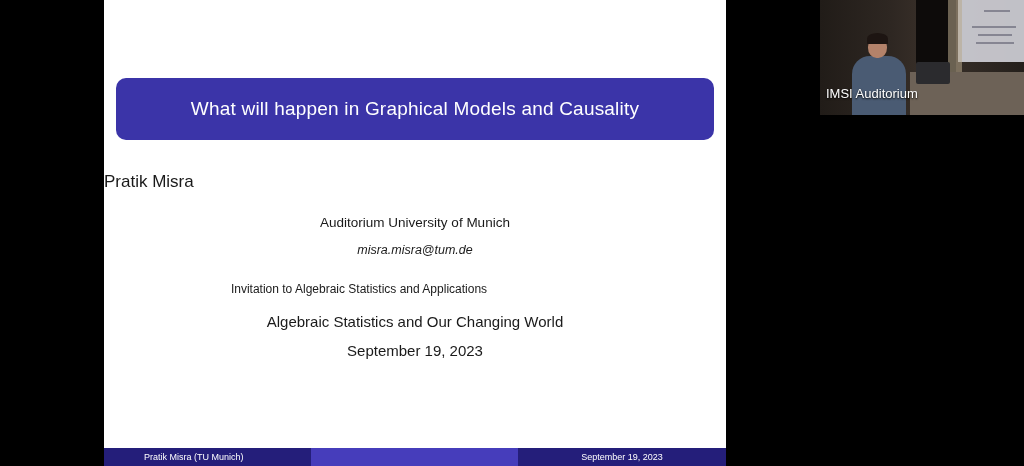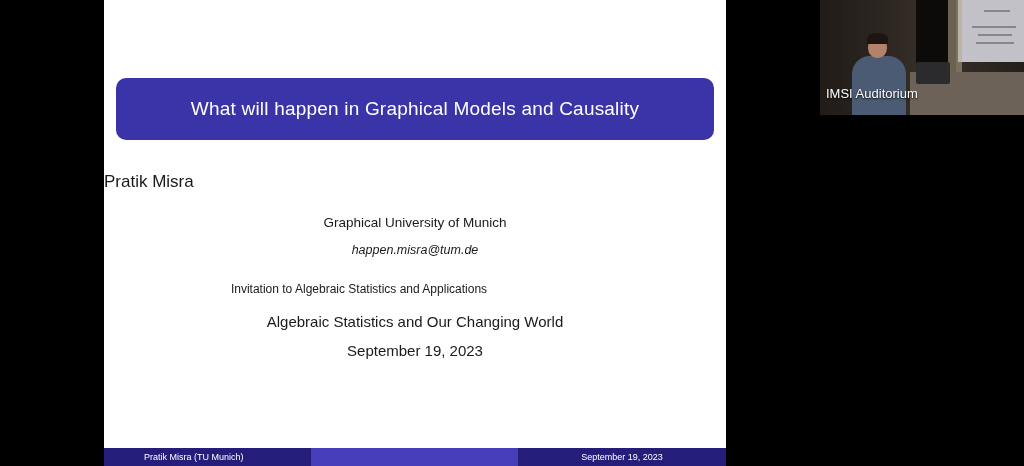--- a/index.html
+++ b/index.html
@@ -266,22 +266,22 @@
 <div class="screen">
 
   <div class="slide">
     <div class="slide-body">
 
       <div class="title-bar">
         <div class="title-text">What will happen in Graphical Models and Causality</div>
       </div>
 
       <div class="author">Pratik Misra</div>
-      <div class="affiliation">Graphical University of Munich</div>
-      <div class="email">happen.misra@tum.de</div>
+      <div class="affiliation">Auditorium University of Munich</div>
+      <div class="email">misra.misra@tum.de</div>
 
       <div class="event-line1">Invitation to Algebraic Statistics and Applications</div>
       <div class="event-line2">Algebraic Statistics and Our Changing World</div>
       <div class="event-date">September 19, 2023</div>
 
     </div>
 
     <div class="slide-footer">
       <div class="footer-seg footer-left">Pratik Misra  (TU Munich)</div>
       <div class="footer-seg footer-mid"></div>

